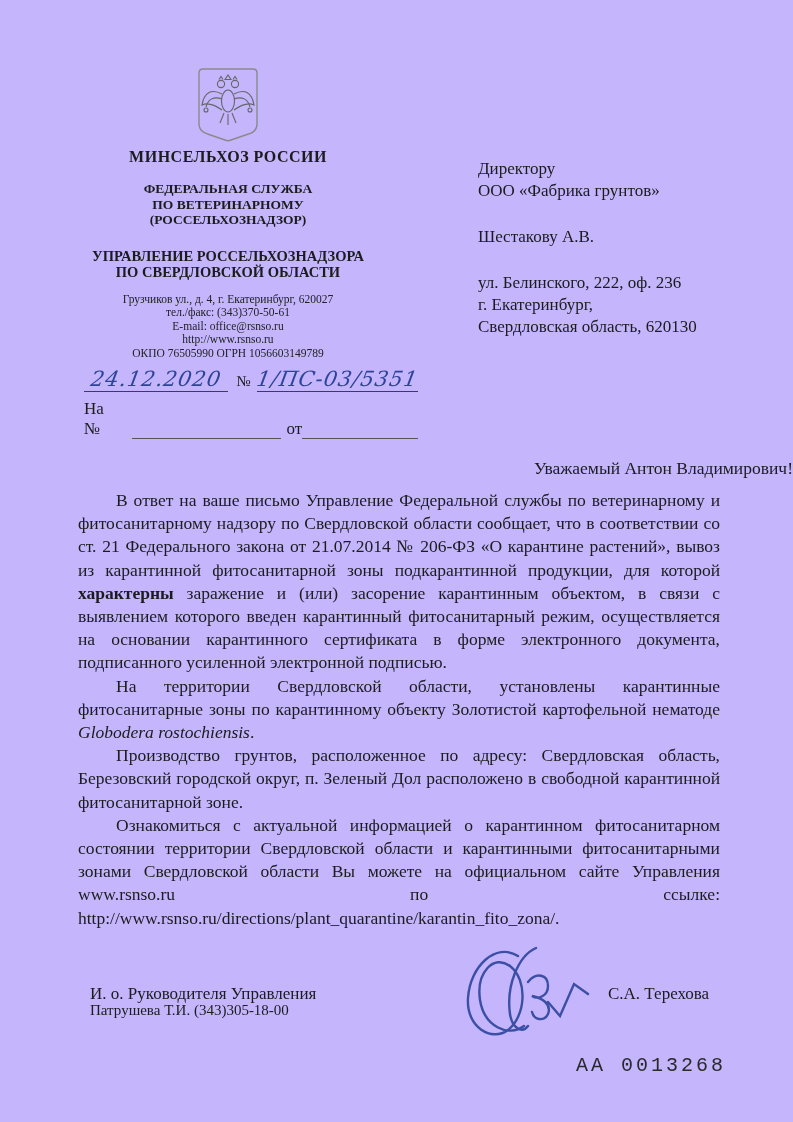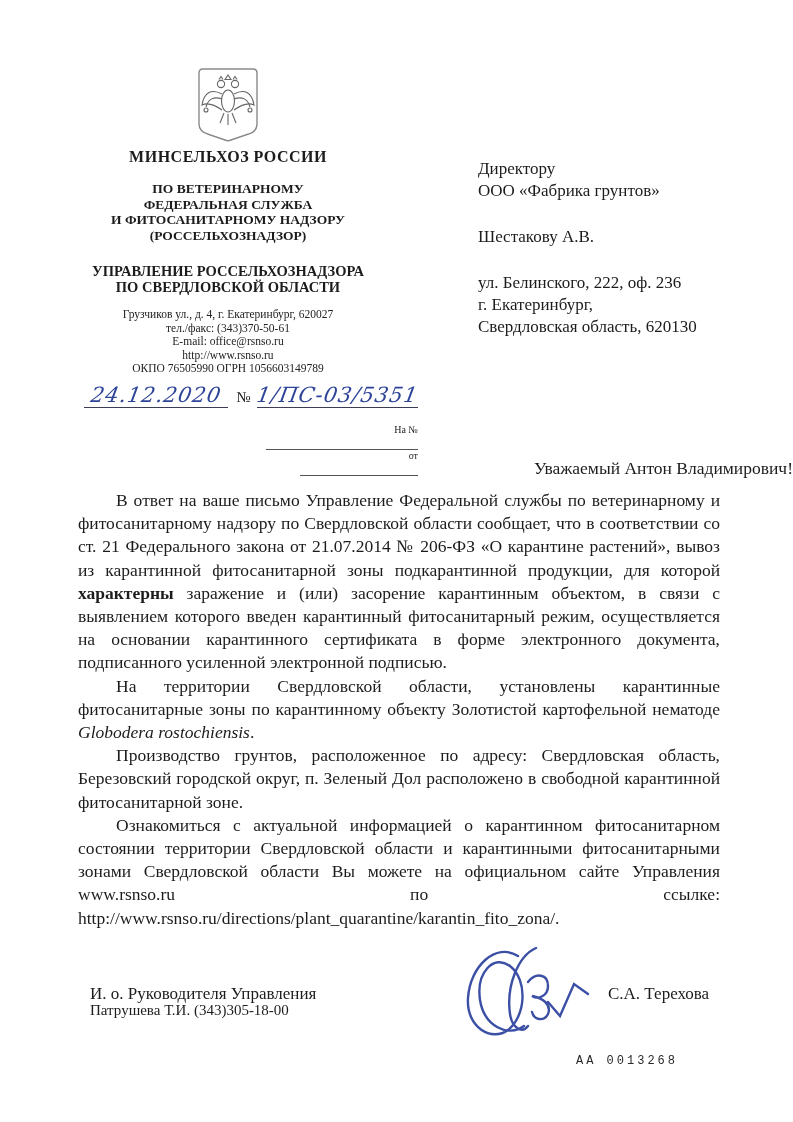--- a/index.html
+++ b/index.html
@@ -1,20 +1,20 @@
 <!DOCTYPE html>
 <html lang="ru"><head>
 <meta charset="utf-8">
 <style>
   html,body{margin:0;padding:0;background:#e8e8e8;}
   .page{
     position:relative;
     width:793px;height:1122px;
     margin:0 auto;
-    background:#ffffff;
+    background:#c4b5fd;
     font-family:"Liberation Serif", serif;
     color:#1c1c1c;
     overflow:hidden;
   }
   
   .letterhead{
     position:absolute; left:38px; top:66px; width:380px;
     text-align:center;
   }
   .emblem{display:block;margin:0 auto 4px auto;}
@@ -38,22 +38,22 @@
     color:#2e4499;
     font-size:21px;
     letter-spacing:1px;
     display:inline-block;
     transform:skewX(-10deg);
     white-space:nowrap;
     line-height:24px;
   }
   .num-sign{font-size:15px;margin-left:8px;padding-bottom:2px;}
   .reply-row{
-    margin-top:16px;padding-left:46px;text-align:left;
-    font-size:10px;display:flex;align-items:flex-end;flex-direction:column;
+    margin-top:7px;padding-left:46px;text-align:left;
+    font-size:17px;display:flex;align-items:flex-end;
   }
   .blank-line{display:inline-block;border-bottom:1.2px solid #555;height:14px;}
   .blank-1{width:152px;margin-left:8px;}
   .blank-2{width:118px;}
   .reply-from{margin-left:6px;}
   
   .recipient{
     position:absolute;left:478px;top:158px;width:300px;
     font-size:17px;line-height:22px;text-align:left;
   }
@@ -73,21 +73,21 @@
   .seg-italic{font-style:italic;}
   .seg-underline{}
   
   .sign-title{position:absolute;left:90px;top:984px;font-size:17px;}
   .autograph{position:absolute;left:448px;top:942px;}
   .sign-name{position:absolute;left:608px;top:984px;font-size:17px;}
   .executor{position:absolute;left:90px;top:1002px;font-size:15px;}
   .form-number{
     position:absolute;left:576px;top:1054px;
     font-family:"Liberation Mono", monospace;
-    font-size:12px;letter-spacing:3px;color:#2a2a2a;
+    font-size:20px;letter-spacing:3px;color:#2a2a2a;
   }
 </style>
 </head>
 <body>
 
 <div class="page">
 
   <div class="letterhead">
 
     <svg class="emblem" width="66" height="78" viewBox="0 0 66 78">
@@ -105,23 +105,22 @@
         <path d="M39,33 C47,30 53,33 55,41"></path>
         <path d="M29,47 l-4,10 M33,48 v11 M37,47 l4,10"></path>
         <circle cx="11" cy="44" r="2"></circle>
         <circle cx="55" cy="44" r="2"></circle>
       </g>
     </svg>
 
     <div class="ministry">МИНСЕЛЬХОЗ РОССИИ</div>
 
     <div class="service">
+      <div>ФЕДЕРАЛЬНАЯ СЛУЖБА</div>
       <div>ПО ВЕТЕРИНАРНОМУ</div>
-      <div>ФЕДЕРАЛЬНАЯ СЛУЖБА</div>
-      <div>И ФИТОСАНИТАРНОМУ НАДЗОРУ</div>
       <div>(РОССЕЛЬХОЗНАДЗОР)</div>
     </div>
 
     <div class="department">
       <div>УПРАВЛЕНИЕ РОССЕЛЬХОЗНАДЗОРА</div>
       <div>ПО СВЕРДЛОВСКОЙ ОБЛАСТИ</div>
     </div>
 
     <div class="contacts">
       <div>Грузчиков ул., д. 4, г. Екатеринбург, 620027</div>

